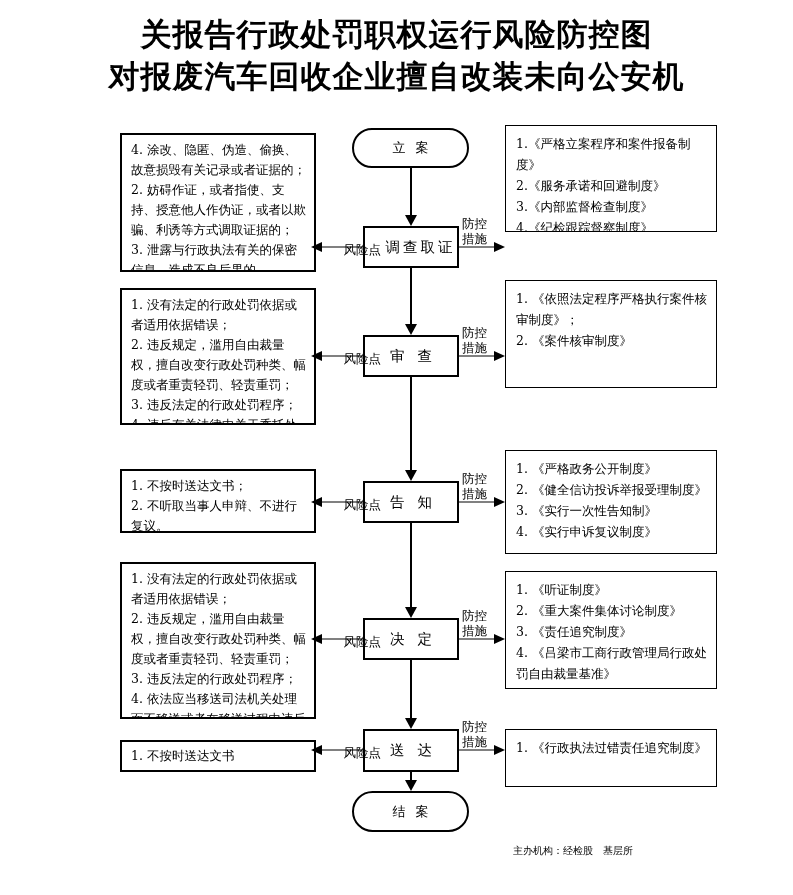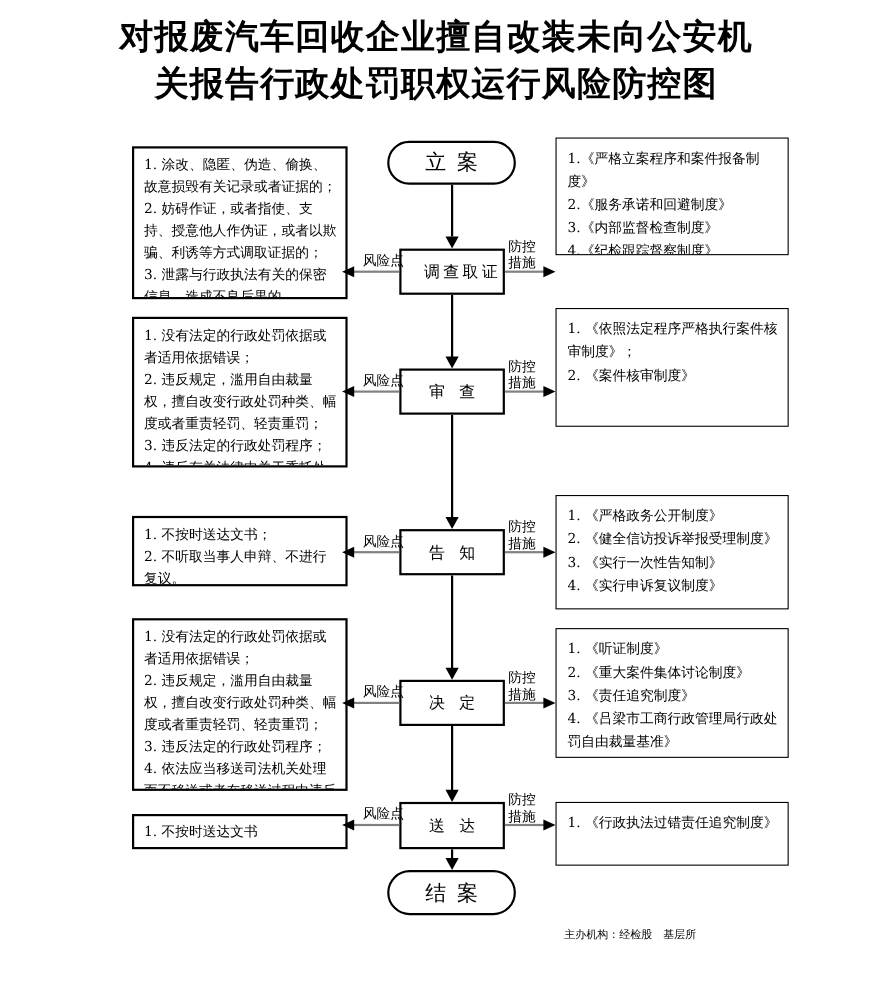--- a/index.html
+++ b/index.html
@@ -11,61 +11,61 @@
   .lbox{position:absolute;left:120px;width:196px;border:2px solid #000;box-sizing:border-box;
         padding:5px 8px 3px 9px;font-size:12.5px;line-height:20px;white-space:pre-line;overflow:hidden;}
   .rbox{position:absolute;left:505px;width:212px;border:1px solid #000;box-sizing:border-box;
         padding:7px 8px 3px 10px;font-size:12.5px;line-height:21px;white-space:pre-line;overflow:hidden;}
   .node{position:absolute;left:363px;width:96px;height:42px;border:2px solid #000;box-sizing:border-box;
         background:#fff;display:flex;align-items:center;justify-content:center;font-size:14.5px;}
   .sp4{letter-spacing:3px;text-indent:3px;}
   .sp2{letter-spacing:13px;text-indent:13px;}
   .oval{position:absolute;left:352px;width:117px;height:40px;border:2px solid #000;box-sizing:border-box;
         border-radius:21px;background:#fff;display:flex;align-items:center;justify-content:center;
-        font-size:19px;letter-spacing:10px;text-indent:10px;}
+        font-size:13px;letter-spacing:10px;text-indent:10px;}
   .vline{position:absolute;left:410px;width:2px;background:#000;}
   .vhead{position:absolute;left:405px;width:0;height:0;
          border-left:6px solid transparent;border-right:6px solid transparent;border-top:11px solid #000;}
   .hline{position:absolute;height:2px;background:#808080;}
   .hl{left:321px;width:42px;}
   .hr{left:459px;width:37px;}
   .ah-left{position:absolute;left:311px;width:0;height:0;
            border-top:5px solid transparent;border-bottom:5px solid transparent;border-right:11px solid #000;}
   .ah-right{position:absolute;left:494px;width:0;height:0;
             border-top:5px solid transparent;border-bottom:5px solid transparent;border-left:11px solid #000;}
-  .risk-lbl{position:absolute;left:316px;width:65px;text-align:center;font-size:12.5px;}
+  .risk-lbl{position:absolute;left:316px;width:65px;text-align:right;font-size:12.5px;margin-top:13px;}
   .meas-lbl{position:absolute;left:462px;width:38px;font-size:12.5px;line-height:15px;}
   .footer{position:absolute;top:840px;right:160px;text-align:right;font-size:10px;line-height:22px;}
 </style>
 </head>
 <body>
 
 <div class="canvas">
 
   <div class="title">
+    <div>关报告行政处罚职权运行风险防控图</div>
     <div>对报废汽车回收企业擅自改装未向公安机</div>
-    <div>关报告行政处罚职权运行风险防控图</div>
   </div>
 
   <div class="oval" style="top:128px;">立案</div>
 
   <div class="vline" style="top:168px;height:47px;"></div>
   <div class="vhead" style="top:215px;"></div>
   <div class="vline" style="top:268px;height:57px;"></div>
   <div class="vhead" style="top:324px;"></div>
   <div class="vline" style="top:377px;height:94px;"></div>
   <div class="vhead" style="top:470px;"></div>
   <div class="vline" style="top:523px;height:85px;"></div>
   <div class="vhead" style="top:607px;"></div>
   <div class="vline" style="top:660px;height:59px;"></div>
   <div class="vhead" style="top:718px;"></div>
   <div class="vline" style="top:772px;height:9px;"></div>
   <div class="vhead" style="top:780px;"></div>
 
-  <div class="lbox" style="top:133px;height:139px;">1. 涂改、隐匿、伪造、偷换、故意损毁有关记录或者证据的；
+  <div class="lbox" style="top:133px;height:139px;">4. 涂改、隐匿、伪造、偷换、故意损毁有关记录或者证据的；
 2. 妨碍作证，或者指使、支持、授意他人作伪证，或者以欺骗、利诱等方式调取证据的；
 3. 泄露与行政执法有关的保密信息，造成不良后果的。</div>
   <div class="rbox" style="top:125px;height:107px;">1.《严格立案程序和案件报备制度》
 2.《服务承诺和回避制度》
 3.《内部监督检查制度》
 4.《纪检跟踪督察制度》
 5.《健全办案管理制度》</div>
   <div class="node sp4" style="top:226px;padding-left:16px;">调查取证</div>
   <div class="hline hl" style="top:246px;"></div>
   <div class="ah-left" style="top:242px;"></div>

